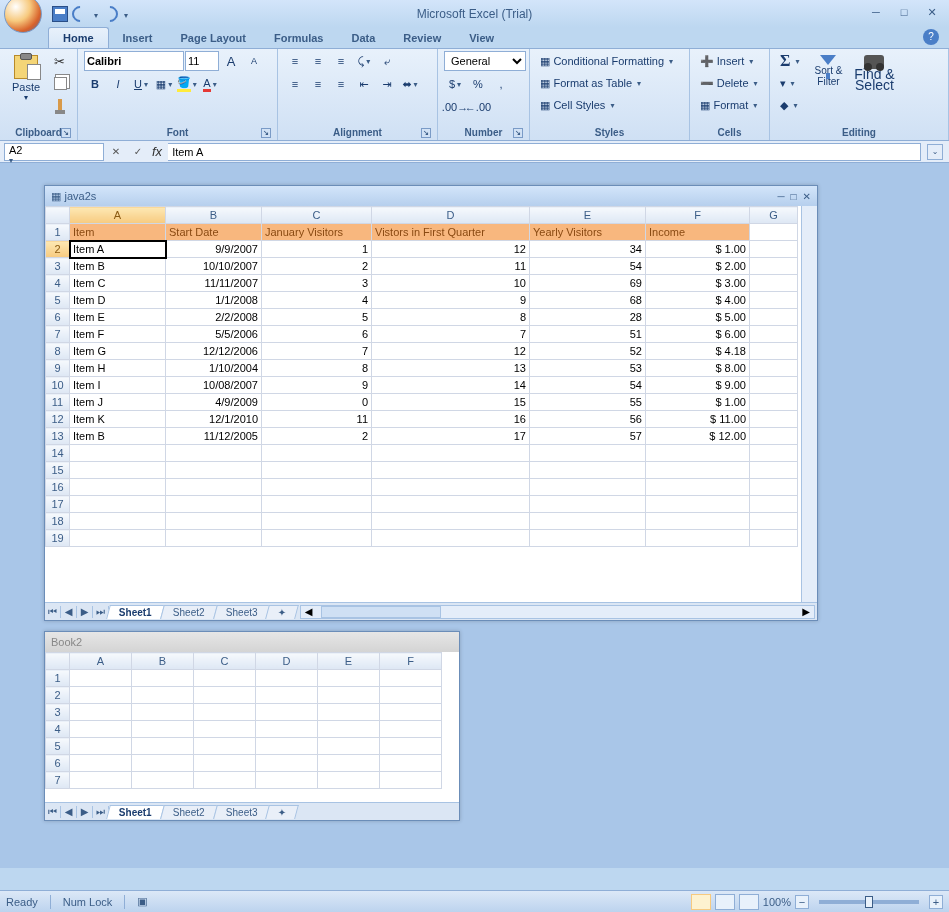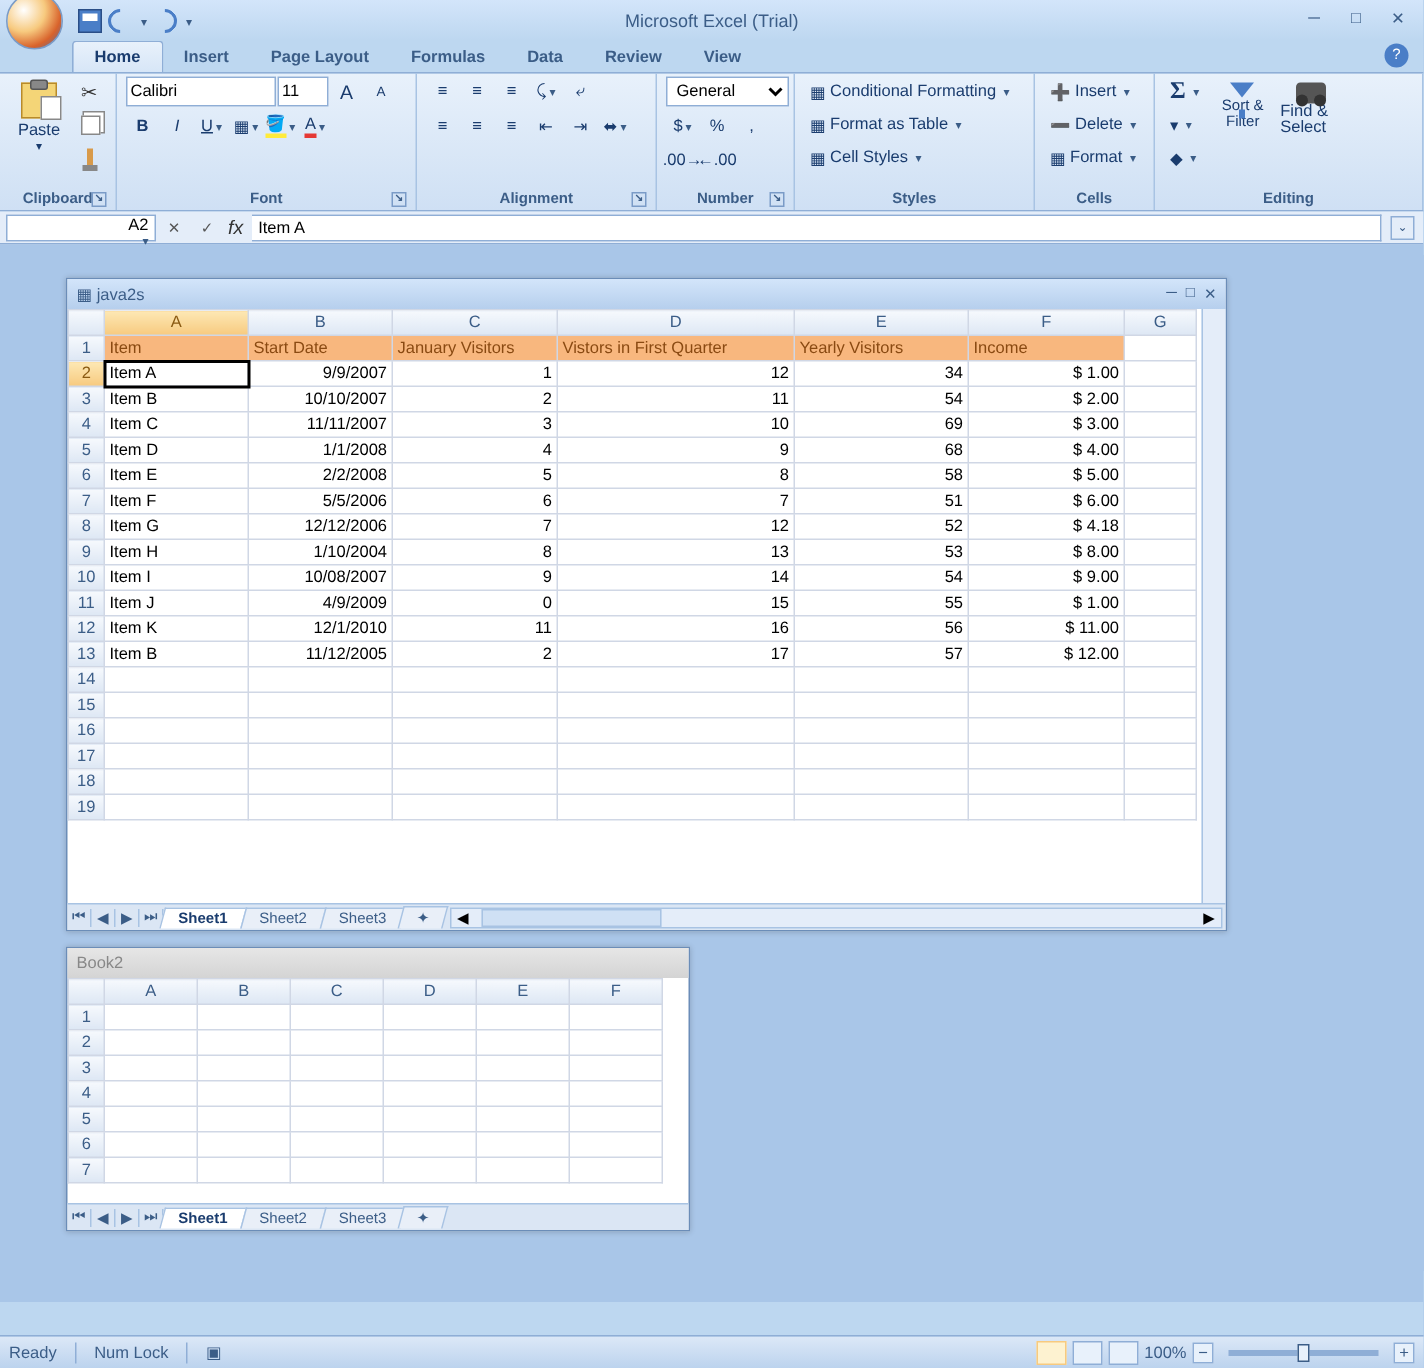--- a/index.html
+++ b/index.html
@@ -30,21 +30,21 @@
 .big-btn .ico { width:24px; height:24px; margin-bottom:2px;}
 .small-col { display:flex; flex-direction:column; gap:2px; }
 .small-btn { height:20px; display:flex; align-items:center; gap:3px; padding:0 4px; cursor:pointer; color:#1a3c6e; font-size:11px;}
 .row-btns { display:flex; gap:1px; }
 .rb { width:22px; height:20px; border:1px solid transparent; display:flex; align-items:center; justify-content:center; cursor:pointer; font-size:11px; color:#1a3c6e;}
 select.ribbon-sel, input.ribbon-inp { height:20px; border:1px solid #8faed6; background:#fff; font-size:11px; padding:0 2px;}
 .dd-arrow::after { content:"▾"; font-size:8px; margin-left:2px; color:#3b5d87;}
 
 
 .formula-bar { height:22px; background:#e4edf9; border-bottom:1px solid #8faed6; display:flex; align-items:center; }
-.name-box { width:100px; height:18px; border:1px solid #8faed6; background:#fff; margin:0 4px; font-size:11px; padding:0 4px; display:flex; align-items:flex-end; justify-content:space-between;flex-direction:column;}
+.name-box { width:100px; height:18px; border:1px solid #8faed6; background:#fff; margin:0 4px; font-size:11px; padding:0 4px; display:flex; align-items:flex-start; justify-content:space-between;flex-direction:column;}
 .fx-area { display:flex; align-items:center; gap:6px; flex:1; padding-right:6px;}
 .fx-btn { width:16px; height:16px; cursor:pointer; color:#555; font-size:10px; display:flex; align-items:center; justify-content:center;}
 .fx-lbl { font-style:italic; font-size:13px; color:#333; }
 .formula-input { flex:1; height:18px; border:1px solid #8faed6; border-left:none; background:#fff; padding:0 4px; font-size:11px;}
 .fb-expand { width:16px; height:16px; border:1px solid #8faed6; background:#e4edf9; cursor:pointer; font-size:8px; text-align:center; line-height:14px; color:#3b5d87;}
 
 
 .mdi { position:relative; height:705px; background:#a9c6e8; }
 
 
@@ -157,21 +157,21 @@
             <div class="i-brush"></div>
           </div>
       </div>
     </div>
     <div class="group-label"><span>Clipboard</span><span class="launcher">↘</span></div>
   </div>
 
   <div class="group" style="width:200px">
     <div class="grp-body" style="flex-direction:column;gap:3px;">
       <div class="row-btns">
-        <input class="ribbon-inp" style="width: 100px;" value="Calibri">
+        <input class="ribbon-inp" style="width: 100px; font-weight: bold;" value="Calibri">
         <input class="ribbon-inp" style="width: 34px;" value="11">
         <div class="rb" style="font-size:13px">A</div>
         <div class="rb" style="font-size:9px">A</div>
       </div>
       <div class="row-btns">
         <div class="rb">
             <b>B</b>
           </div>
         <div class="rb">
             <i>I</i>
@@ -280,21 +280,21 @@
         <div class="small-btn dd-arrow">
             <span>◆</span>
           </div>
       </div>
       <div class="big-btn">
         <div class="i-funnel"></div>
         <span style="font-size:10px;line-height:11px;text-align:center">Sort &amp; Filter</span>
       </div>
       <div class="big-btn">
         <div class="i-binoc"></div>
-        <span style="font-size:11px;line-height:11px;">Find &amp; Select</span>
+        <span style="font-size:14px;line-height:11px;text-align:center">Find &amp; Select</span>
       </div>
     </div>
     <div class="group-label">Editing</div>
   </div>
 </div>
 
 <div class="formula-bar">
   <div class="name-box">
       <span>A2</span>
       <span style="font-size:8px;color:#3b5d87">▾</span>
@@ -394,21 +394,21 @@
                 <td></td>
               </tr>
             </tbody>
             <tbody>
               <tr>
                 <th class="rowhdr">6</th>
                 <td class="txt">Item E</td>
                 <td class="num">2/2/2008</td>
                 <td class="num">5</td>
                 <td class="num">8</td>
-                <td class="num">58</td>
+                <td class="num">28</td>
                 <td class="num">$           5.00</td>
                 <td></td>
               </tr>
             </tbody>
             <tbody>
               <tr>
                 <th class="rowhdr">7</th>
                 <td class="txt">Item F</td>
                 <td class="num">5/5/2006</td>
                 <td class="num">6</td>

